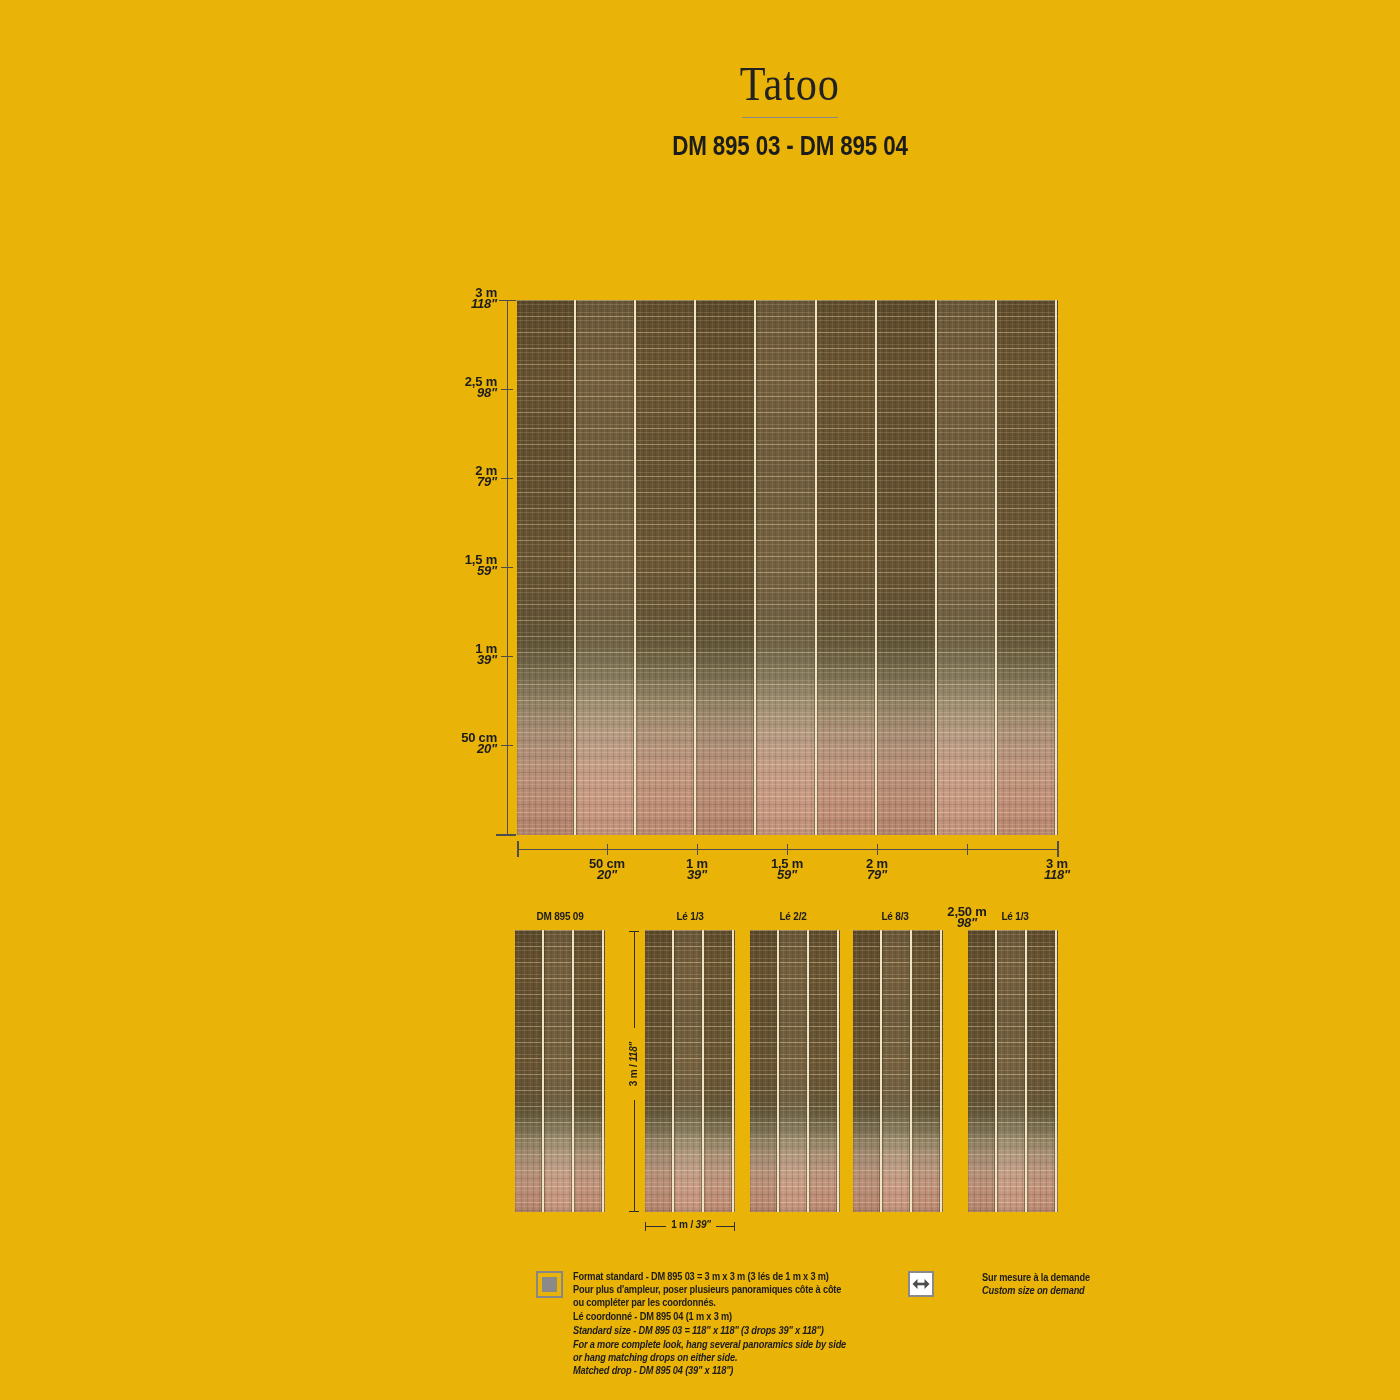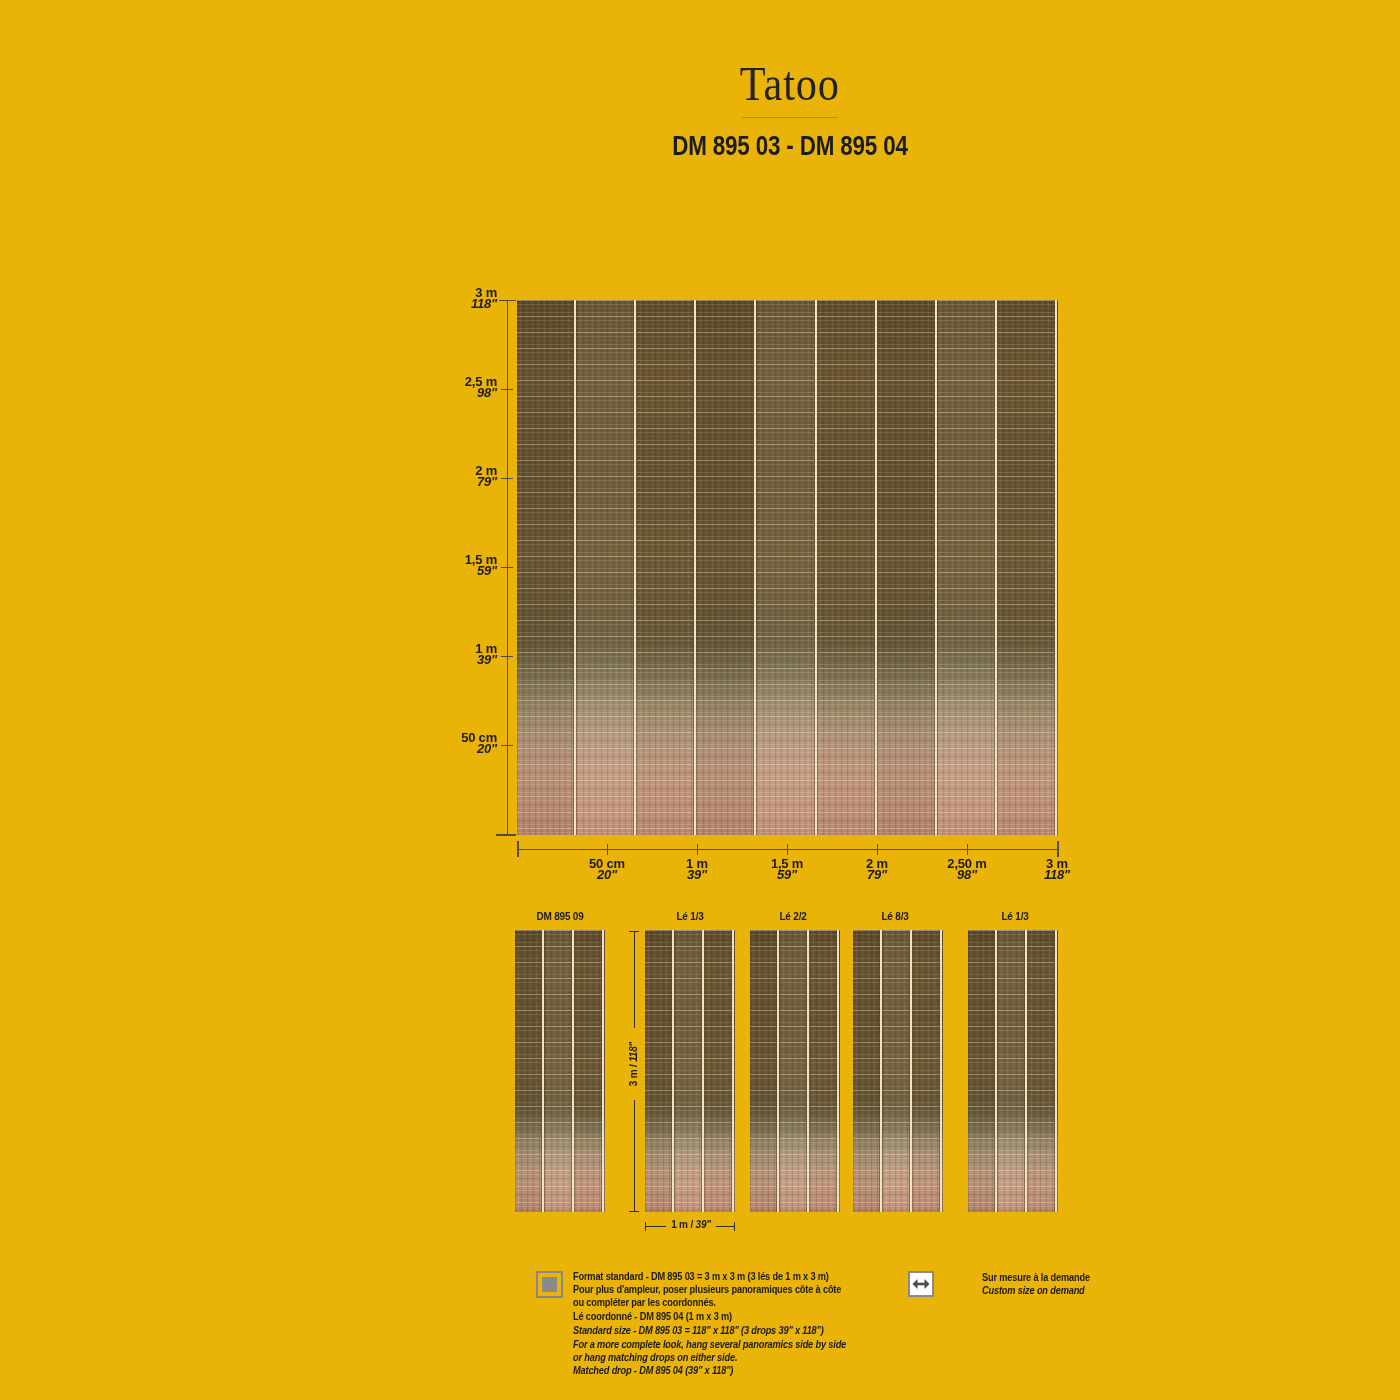--- a/index.html
+++ b/index.html
@@ -114,21 +114,21 @@
     <div class="abs axline" style="left:697px;top:844px;width:1px;height:11px;"></div>
     <div class="abs axline" style="left:787px;top:844px;width:1px;height:11px;"></div>
     <div class="abs axline" style="left:877px;top:844px;width:1px;height:11px;"></div>
     <div class="abs axline" style="left:967px;top:844px;width:1px;height:11px;"></div>
     <div class="abs axline" style="left:1057px;top:841px;width:1.5px;height:16px;"></div>
 
     <div class="abs axis-label center" style="left:567px;top:858px;width:80px;"><span class="din">50 cm</span><br><span class="din-i">20"</span></div>
     <div class="abs axis-label center" style="left:657px;top:858px;width:80px;"><span class="din">1 m</span><br><span class="din-i">39"</span></div>
     <div class="abs axis-label center" style="left:747px;top:858px;width:80px;"><span class="din">1,5 m</span><br><span class="din-i">59"</span></div>
     <div class="abs axis-label center" style="left:837px;top:858px;width:80px;"><span class="din">2 m</span><br><span class="din-i">79"</span></div>
-    <div class="abs axis-label center" style="left:927px;top:858px;width:80px;"><span class="din">2,50 m</span><br><span class="din-i">98"</span></div>
+    <div class="abs axis-label center" style="left:927px;top:906px;width:80px;"><span class="din">2,50 m</span><br><span class="din-i">98"</span></div>
     <div class="abs axis-label center" style="left:1017px;top:858px;width:80px;"><span class="din">3 m</span><br><span class="din-i">118"</span></div>
   </div>
 
   <div>
     <div class="abs din center" style="left:510px;top:911px;width:100px;font-size:10px;">DM 895 09</div>
     <div class="abs din center" style="left:640px;top:911px;width:100px;font-size:10px;">Lé 1/3</div>
     <div class="abs din center" style="left:743px;top:911px;width:100px;font-size:10px;">Lé 2/2</div>
     <div class="abs din center" style="left:845px;top:911px;width:100px;font-size:10px;">Lé 8/3</div>
     <div class="abs din center" style="left:965px;top:911px;width:100px;font-size:10px;">Lé 1/3</div>
 

